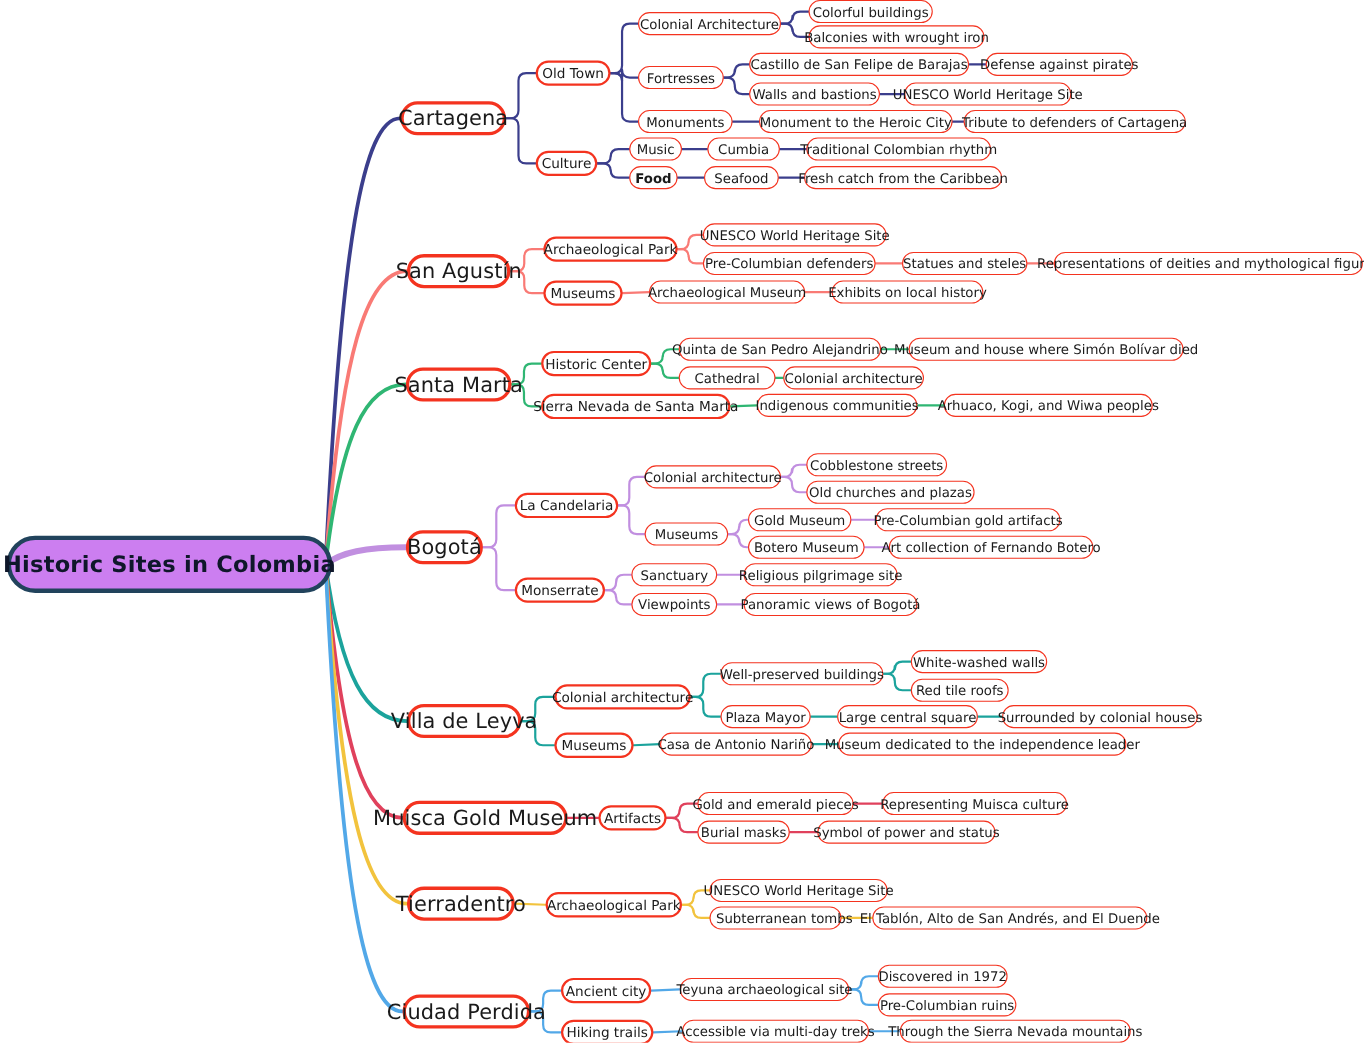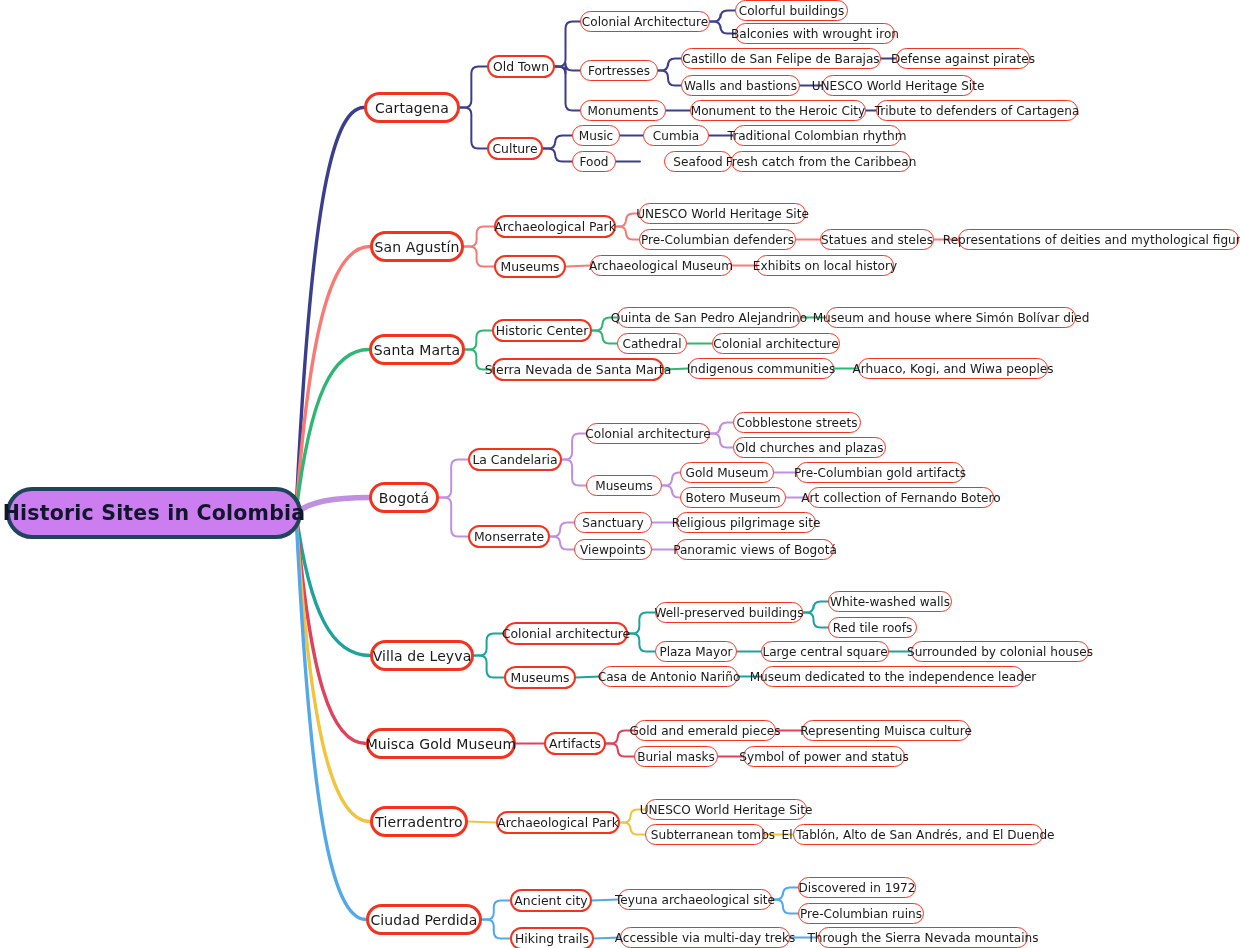--- a/index.html
+++ b/index.html
@@ -11,21 +11,21 @@
   svg#links{position:absolute;left:0;top:0;width:1240px;height:948px;pointer-events:none;}
   .node{
     position:absolute;box-sizing:border-box;
     background:#ffffff;color:#1a1a1a;
     display:flex;align-items:center;justify-content:center;
     white-space:nowrap;
     border-style:solid;border-color:#f4331f;
   }
   .lvl1{
     border-width:3.2px;border-radius:17px;height:31px;
-    font-size:14px;letter-spacing:.1px;
+    font-size:19px;letter-spacing:.1px;
   }
   .lvl2{
     border-width:2.1px;border-radius:13px;height:23px;
     font-size:12.4px;
   }
   .lvl3,.lvl4,.lvl5{
     border-width:1.7px;border-radius:12px;height:21px;
     font-size:12.1px;
   }
   .root{
@@ -136,37 +136,37 @@
       <div class="node lvl5" style="left: 896px; top: 48px; width: 134px;">Defense against pirates</div>
       <div class="node lvl4" style="left: 681px; top: 75px; width: 119px;">Walls and bastions</div>
       <div class="node lvl5" style="left: 822px; top: 75px; width: 152px;">UNESCO World Heritage Site</div>
       <div class="node lvl3" style="left: 580px; top: 100px; width: 86px;">Monuments</div>
       <div class="node lvl4" style="left: 690px; top: 100px; width: 176px;">Monument to the Heroic City</div>
       <div class="node lvl5" style="left: 876px; top: 100px; width: 202px;">Tribute to defenders of Cartagena</div>
       <div class="node lvl2" style="left: 487px; top: 137px; width: 56px;">Culture</div>
       <div class="node lvl3" style="left: 572px; top: 125px; width: 48px;">Music</div>
       <div class="node lvl4" style="left: 643px; top: 125px; width: 66px;">Cumbia</div>
       <div class="node lvl5" style="left: 733px; top: 125px; width: 168px;">Traditional Colombian rhythm</div>
-      <div class="node lvl3" style="left: 572px; top: 151px; width: 44px;">Food</div>
-      <div class="node lvl4" style="left: 640px; top: 151px; width: 68px; margin-left: 24px;">Seafood</div>
+      <div class="node lvl3" style="left: 572px; top: 151px; width: 44px; font-weight: bold;">Food</div>
+      <div class="node lvl4" style="left: 640px; top: 151px; width: 68px;">Seafood</div>
       <div class="node lvl5" style="left: 731px; top: 151px; width: 180px;">Fresh catch from the Caribbean</div>
       <div class="node lvl1" style="left: 370px; top: 231px; width: 94px;">San Agustín</div>
       <div class="node lvl2" style="left: 494px; top: 215px; width: 122px;">Archaeological Park</div>
       <div class="node lvl3" style="left: 639px; top: 203px; width: 167px;">UNESCO World Heritage Site</div>
       <div class="node lvl3" style="left: 639px; top: 229px; width: 157px;">Pre-Columbian defenders</div>
       <div class="node lvl4" style="left: 820px; top: 229px; width: 114px;">Statues and steles</div>
       <div class="node lvl5" style="left: 958px; top: 229px; width: 281px;">Representations of deities and mythological figures</div>
       <div class="node lvl2" style="left: 494px; top: 255px; width: 72px;">Museums</div>
       <div class="node lvl3" style="left: 590px; top: 255px; width: 142px;">Archaeological Museum</div>
       <div class="node lvl4" style="left: 756px; top: 255px; width: 138px;">Exhibits on local history</div>
       <div class="node lvl1" style="left: 369px; top: 334px; width: 96px;">Santa Marta</div>
       <div class="node lvl2" style="left: 492px; top: 319px; width: 100px;">Historic Center</div>
       <div class="node lvl3" style="left: 617px; top: 307px; width: 184px;">Quinta de San Pedro Alejandrino</div>
       <div class="node lvl4" style="left: 826px; top: 307px; width: 250px;">Museum and house where Simón Bolívar died</div>
-      <div class="node lvl3" style="left: 617px; top: 333px; width: 70px;">Cathedral</div>
+      <div class="node lvl3" style="left: 617px; top: 333px; width: 88px;">Cathedral</div>
       <div class="node lvl4" style="left: 712px; top: 333px; width: 128px;">Colonial architecture</div>
       <div class="node lvl2" style="left: 492px; top: 358px; width: 172px;">Sierra Nevada de Santa Marta</div>
       <div class="node lvl3" style="left: 688px; top: 358px; width: 146px;">Indigenous communities</div>
       <div class="node lvl4" style="left: 858px; top: 358px; width: 190px;">Arhuaco, Kogi, and Wiwa peoples</div>
       <div class="node lvl1" style="left: 369px; top: 482px; width: 70px;">Bogotá</div>
       <div class="node lvl2" style="left: 468px; top: 448px; width: 94px;">La Candelaria</div>
       <div class="node lvl3" style="left: 586px; top: 423px; width: 124px;">Colonial architecture</div>
       <div class="node lvl4" style="left: 733px; top: 412px; width: 128px;">Cobblestone streets</div>
       <div class="node lvl4" style="left: 733px; top: 437px; width: 153px;">Old churches and plazas</div>
       <div class="node lvl3" style="left: 586px; top: 475px; width: 76px;">Museums</div>

